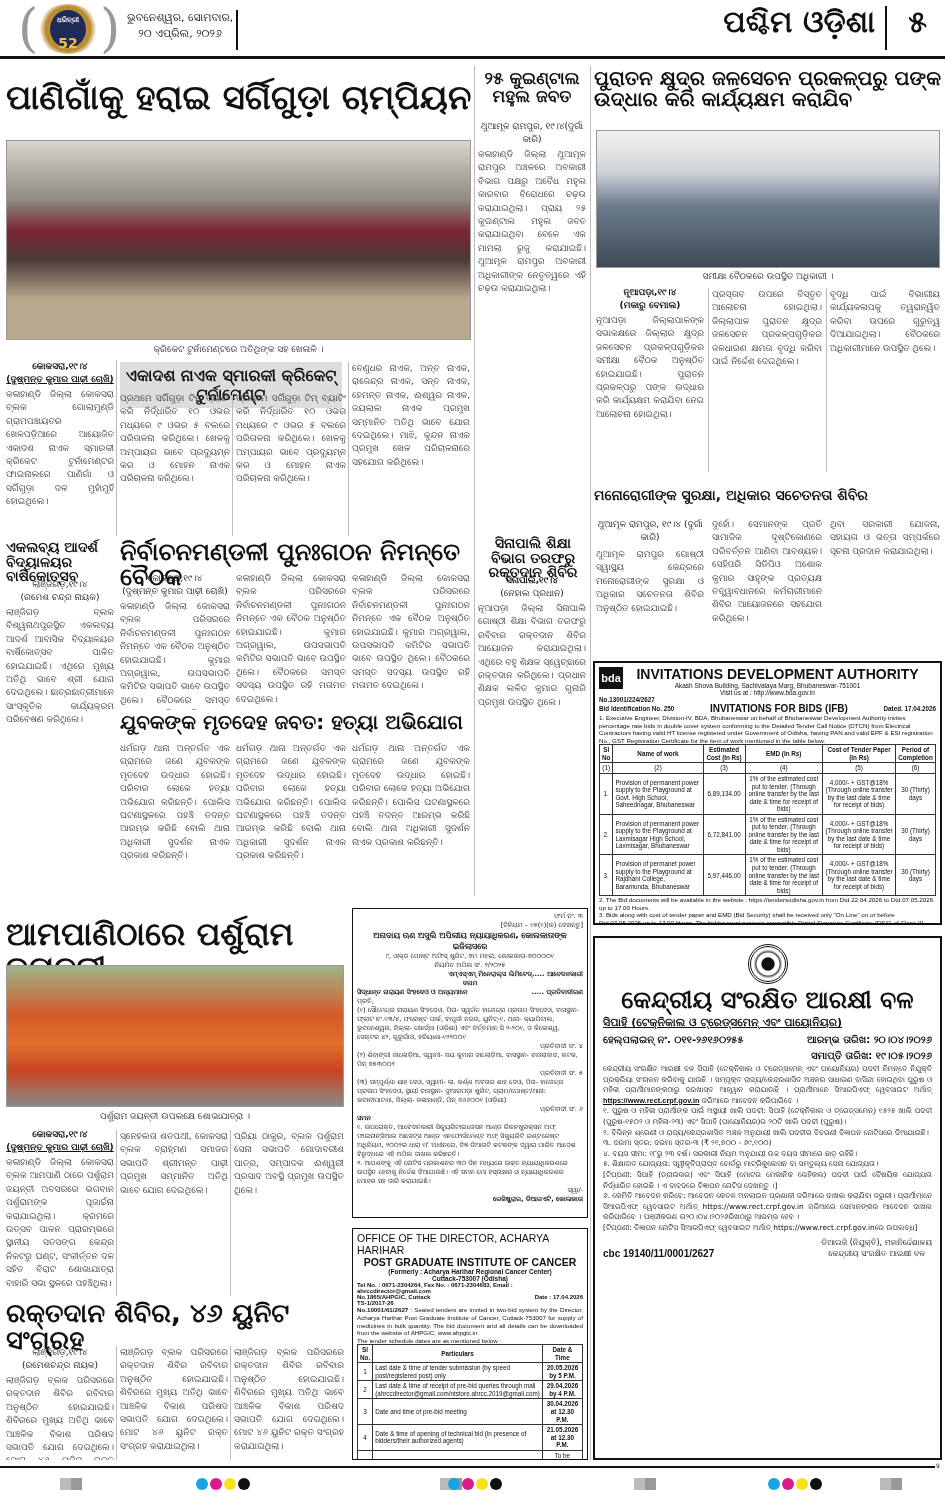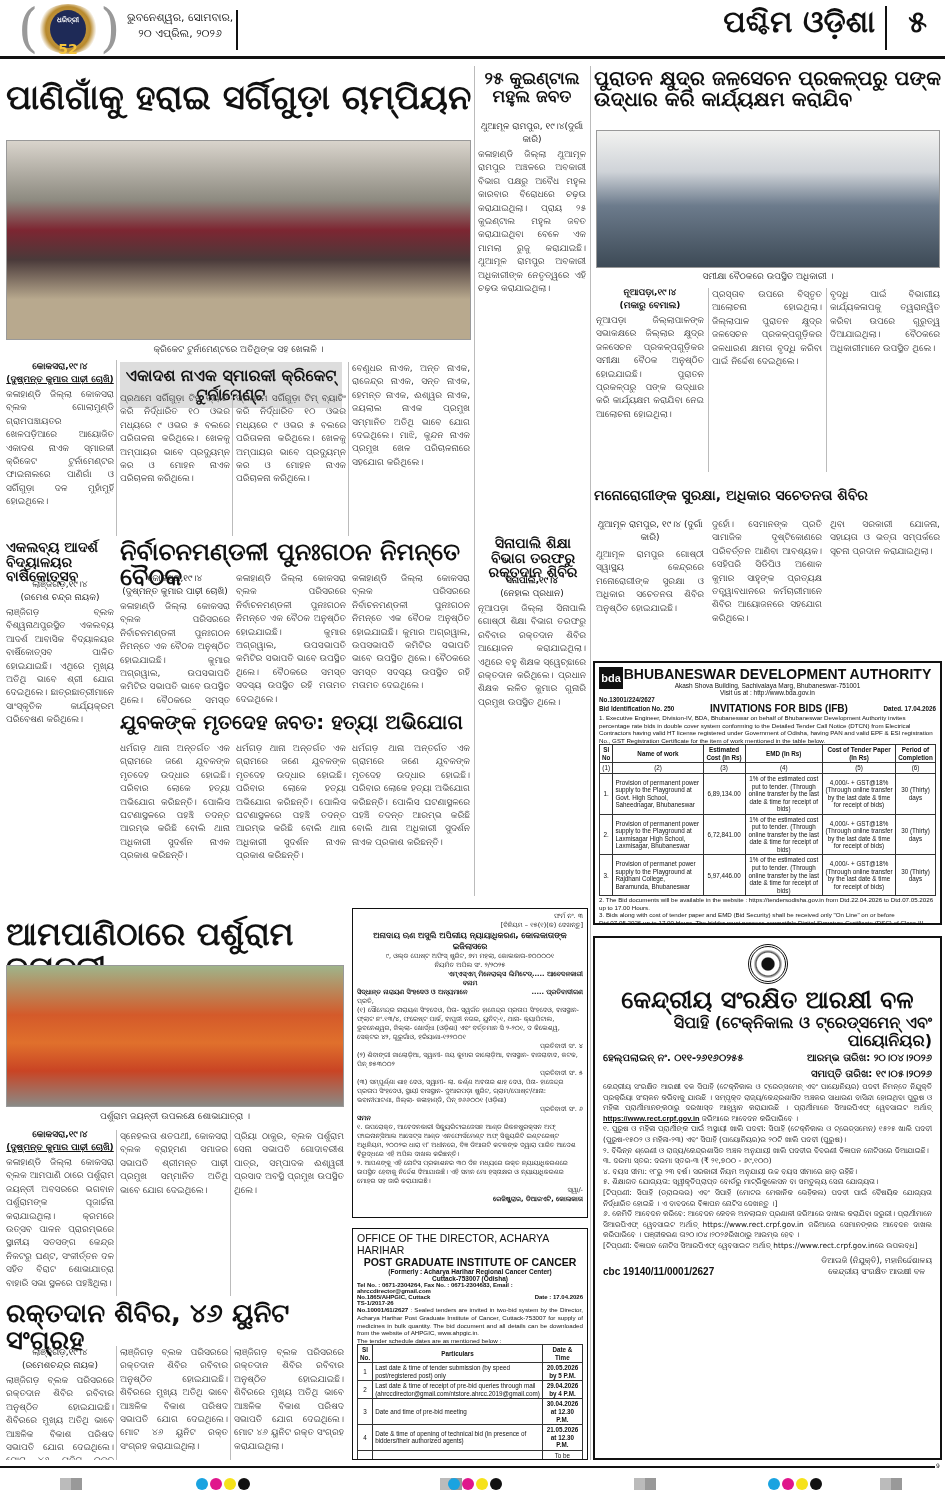--- a/index.html
+++ b/index.html
@@ -2,21 +2,21 @@
 <html><head>
 <meta charset="utf-8">
 <style>
 *{box-sizing:border-box;margin:0;padding:0}
 body{width:945px;height:1497px;background:#fff;font-family:"DejaVu Sans",sans-serif;color:#111;position:relative;overflow:hidden}
 .abs{position:absolute}
 .masthead{left:0;top:0;width:945px;height:58px}
 .logo{left:18px;top:4px;width:100px;height:50px}
 .logo-ring{position:absolute;left:18px;top:0;width:64px;height:50px;border-radius:50%;background:radial-gradient(circle,#d9b36a 0,#b88a2e 55%,#fff 70%)}
 .logo-badge{position:absolute;left:32px;top:6px;width:36px;height:38px;border-radius:50%;background:#1e2a57;color:#f3c33b;font-weight:bold;font-size:14px;text-align:center;padding-top:7px;line-height:1}
-.logo-badge small{display:block;font-size:7px;color:#fff;margin-bottom:18px}
+.logo-badge small{display:block;font-size:7px;color:#fff;margin-bottom:12px}
 .paren{position:absolute;top:-2px;font-size:52px;color:#999;line-height:1;font-family:"DejaVu Serif",serif}
 .dateline{left:127px;top:10px;font-size:11px;line-height:16px;text-align:center}
 .vbar{background:#111;width:2px}
 .section-title{right:70px;top:4px;font-size:30px;font-weight:bold}
 .page-no{right:18px;top:4px;font-size:30px;font-weight:bold}
 .rule{left:0;height:3px;background:#111}
 .hl-big{font-weight:bold;line-height:1.05}
 .photo{background:linear-gradient(180deg,#9fb29a 0,#c9c2ae 40%,#b9ab8e 100%);border:1px solid #999}
 .photo.cricket{background:linear-gradient(180deg,#d9d4cc 0,#8d8a80 30%,#7d2632 45%,#4a3a3a 60%,#b8a98e 80%)}
 .photo.meeting{background:linear-gradient(180deg,#f2f2f0 0,#cfd3d8 30%,#6c7b8c 55%,#3d4a56 100%)}
@@ -205,21 +205,21 @@
           <td class="l">Date of opening of price bids</td>
           <td>To be informed to qualified bidders</td>
         </tr>
   </tbody>
     </table>
 
 </div>
 
 <div class="abs ad" style="left:593px;top:661px;width:349px;height:264px;padding:3px 4px;overflow:hidden">
   <div class="abs" style="left:4px;top:4px;width:24px;height:22px;background:#111;color:#fff;font-family:'Liberation Sans',sans-serif;font-weight:bold;font-size:11px;text-align:center;line-height:22px">bda</div>
-  <div class="t" style="text-align:center;font-weight:bold;font-size:14px;line-height:16px;padding-left:20px">BHUBANESWAR DEVELOPMENT AUTHORITY</div>
+  <div class="t" style="text-align:center;font-weight:bold;font-size:14px;line-height:16px;padding-left:20px">INVITATIONS DEVELOPMENT AUTHORITY</div>
   <div class="t" style="text-align:center;font-size:6.5px">Akash Shova Building, Sachivalaya Marg, Bhubaneswar-751001</div>
   <div class="t" style="text-align:center;font-size:6.5px">Visit us at : http://www.bda.gov.in</div>
   <div class="t" style="font-size:6.3px;font-weight:bold">No.13001/224/2627</div>
   <div class="t" style="display:flex;justify-content:space-between;align-items:center;font-weight:bold">
     <span style="font-size:6.3px">Bid Identification No. 250</span>
     <span style="font-size:10px">INVITATIONS FOR BIDS (IFB)</span>
     <span style="font-size:6.3px">Dated. 17.04.2026</span>
   </div>
   <div class="t" style="font-size:6.2px;line-height:7.6px">1.   Executive Engineer, Division-IV, BDA, Bhubaneswar on behalf of Bhubaneswar Development Authority invites percentage rate bids in double cover system conforming to the Detailed Tender Call Notice (DTCN) from Electrical Contractors having valid HT license registered under Government of Odisha, having PAN and valid EPF &amp; ESI registration No., GST Registration Certificate for the item of work mentioned in the table below.</div>
   <table>
@@ -270,21 +270,21 @@
     <div>2.   The Bid documents will be available in the website : https://tendersodisha.gov.in from Dtd.22.04.2026 to Dtd.07.05.2026 up to 17.00 Hours.</div>
     <div>3.   Bids along with cost of tender paper and EMD (Bid Security) shall be received only "On Line" on or before Dtd.07.05.2026 up to 17.00 Hours. The bidder must possess compatible Digital Signature Certificate (DSC) of Class-III.</div>
 
   </div>
 
 </div>
 
 <div class="abs ad" style="left:593px;top:936px;width:349px;height:524px;padding:4px 8px;overflow:hidden">
   <div style="margin:2px auto 2px;width:40px;height:40px;border-radius:50%;border:3px double #111;background:radial-gradient(circle,#111 0,#111 25%,#fff 30%,#fff 45%,#555 50%,#fff 60%)"></div>
   <div style="text-align:center;font-weight:bold;font-size:24px;line-height:28px">କେନ୍ଦ୍ରୀୟ ସଂରକ୍ଷିତ ଆରକ୍ଷୀ ବଳ</div>
-  <div style="text-align:right;font-weight:bold;font-size:16px;line-height:18px;">ସିପାହି (ଟେକ୍ନିକାଲ ଓ ଟ୍ରେଡ୍‌ସମେନ୍ ଏବଂ ପାୟୋନିୟର)</div>
+  <div style="text-align:left;font-weight:bold;font-size:11px;line-height:18px;text-decoration:underline">ସିପାହି (ଟେକ୍ନିକାଲ ଓ ଟ୍ରେଡ୍‌ସମେନ୍ ଏବଂ ପାୟୋନିୟର)</div>
   <div style="display:flex;justify-content:space-between;font-weight:bold;font-size:10px;line-height:16px">
     <span>ହେଲ୍ପଲାଇନ୍ ନଂ. ୦୧୧-୨୬୧୬୦୨୫୫</span>
     <span>ଆରମ୍ଭ ତାରିଖ: ୨୦।୦୪।୨୦୨୬</span>
   </div>
   <div style="text-align:right;font-weight:bold;font-size:10px;line-height:16px">ସମାପ୍ତି ତାରିଖ: ୧୯।୦୫।୨୦୨୬</div>
   <div style="font-size:7.4px;line-height:10.6px;text-align:justify">
     <span>କେନ୍ଦ୍ରୀୟ ସଂରକ୍ଷିତ ଆରକ୍ଷୀ ବଳ ସିପାହି (ଟେକ୍ନିକାଲ ଓ ଟ୍ରେଡ୍‌ସମେନ୍ ଏବଂ ପାୟୋନିୟର) ପଦବୀ ନିମନ୍ତେ ନିଯୁକ୍ତି ପ୍ରକ୍ରିୟା ସଂଚାଳନ କରିବାକୁ ଯାଉଛି । ସମ୍ପୃକ୍ତ ରାଜ୍ୟ/କେନ୍ଦ୍ରଶାସିତ ଅଞ୍ଚଳର ସାଧାରଣ ବାସିନ୍ଦା ହୋଇଥିବା ପୁରୁଷ ଓ ମହିଳା ପ୍ରାର୍ଥୀମାନଙ୍କଠାରୁ ଦରଖାସ୍ତ ଆହ୍ୱାନ କରାଯାଉଛି । ପ୍ରାର୍ଥୀମାନେ ସିଆରପିଏଫ୍ ୱେବସାଇଟ ଅର୍ଥାତ୍</span>
     <a style="color:#111;font-weight:bold;text-decoration:underline;font-family:'Liberation Sans',sans-serif">https://www.rect.crpf.gov.in</a>
     <span>ଜରିଆରେ ଆବେଦନ କରିପାରିବେ ।</span>
   </div>

